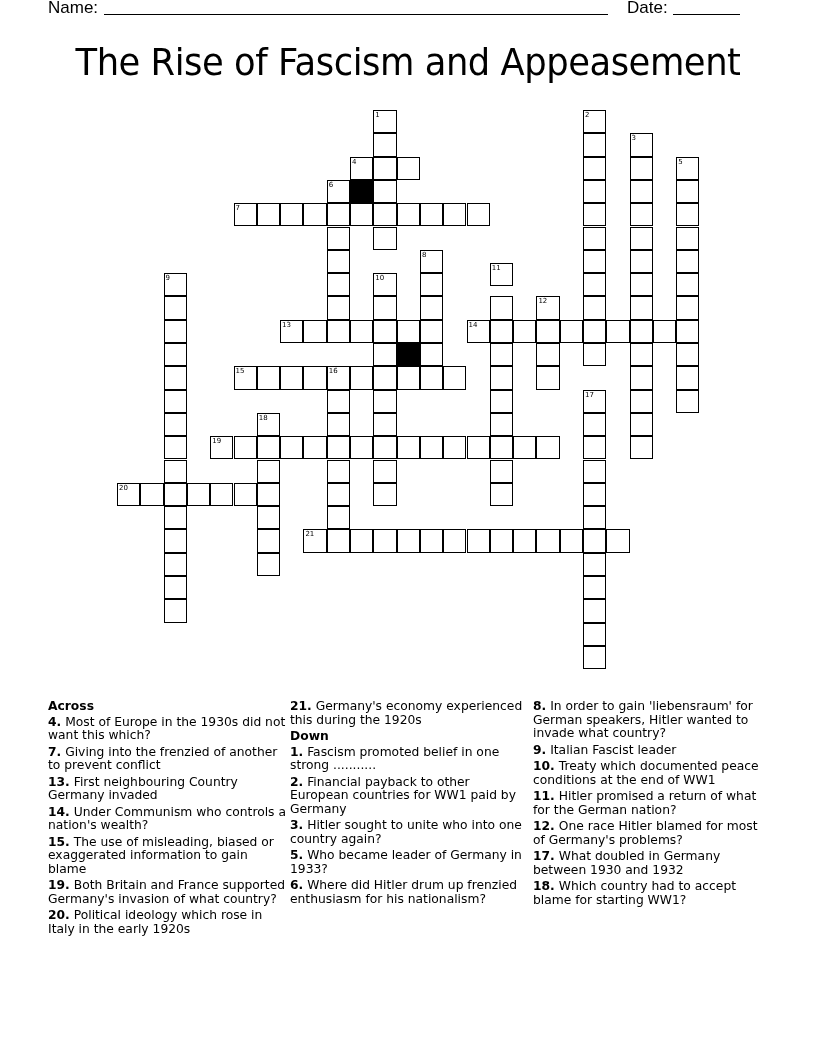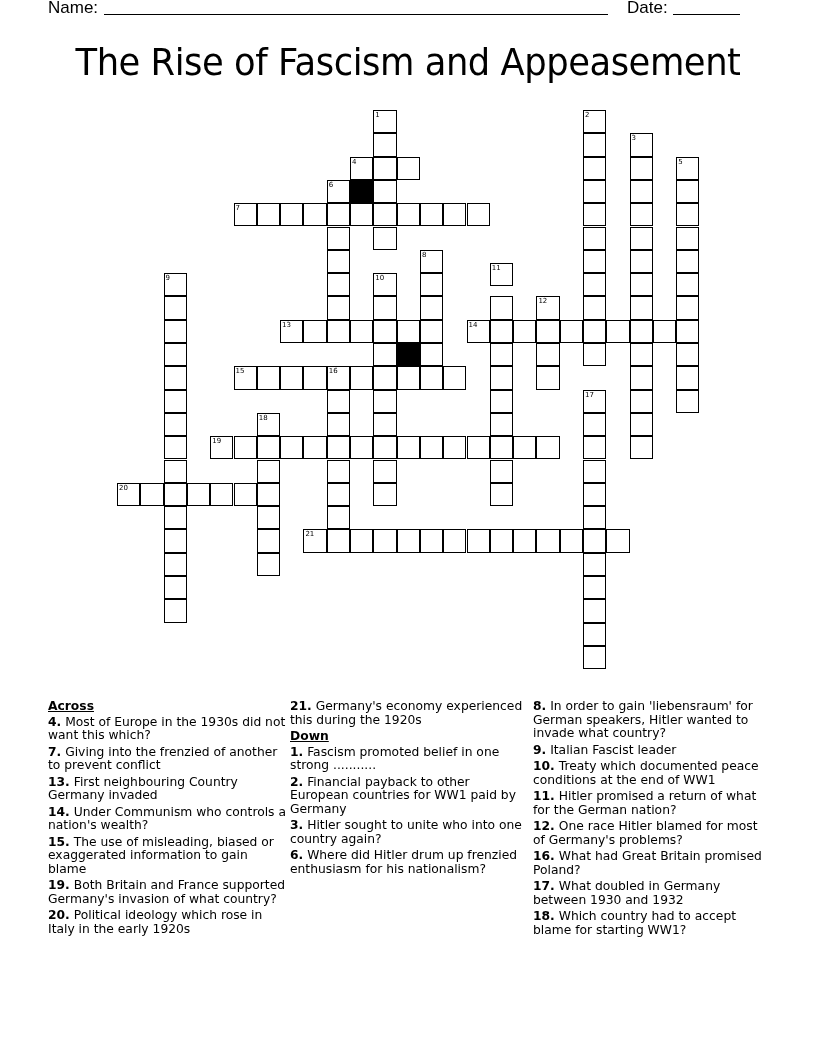--- a/index.html
+++ b/index.html
@@ -8,21 +8,21 @@
   #name-blank { position: absolute; left: 104px; top: 14px; width: 504px; border-bottom: 1px solid #000; }
   #date-label { position: absolute; left: 627px; top: -2px; }
   #date-blank { position: absolute; left: 673px; top: 14px; width: 67px; border-bottom: 1px solid #000; }
   .hdr { font-family: "Liberation Sans", sans-serif; font-size: 17px; }
   #title { position: absolute; top: 40px; left: 0; width: 816px; text-align: center; font-family: "DejaVu Sans", sans-serif; font-size: 38px; letter-spacing: -0.5px; transform: scaleX(0.93); transform-origin: center; }
   #grid { position: absolute; left: 0; top: 0; width: 816px; height: 690px; }
   .cell { position: absolute; width: 23.3px; height: 23.3px; box-sizing: border-box; border: 1px solid #000; background: #fff; }
   .cell.black { background: #000; }
   .cell .num { position: absolute; left: 1px; top: 0px; font-size: 7px; line-height: 8px; font-family: "DejaVu Sans", sans-serif; }
   .clues-col { position: absolute; top: 700px; width: 240px; font-family: "DejaVu Sans", sans-serif; font-size: 12.3px; line-height: 13.5px; }
-  .clue-head { font-weight: bold; text-decoration: underline; margin-bottom: 2px; }
+  .clue-head { font-weight: bold; margin-bottom: 2px; }
   .clue { margin-bottom: 3px; }
   .clue b { font-weight: bold; }
 </style>
 </head>
 <body>
 
 <div id="header">
   <span id="name-label" class="hdr">Name:</span>
   <div id="name-blank"></div>
   <span id="date-label" class="hdr">Date:</span>
@@ -264,25 +264,25 @@
   <div class="clue"><b>19.</b> <span>Both Britain and France supported Germany's invasion of what country?</span></div>
   <div class="clue"><b>20.</b> <span>Political ideology which rose in Italy in the early 1920s</span></div>
 </div>
 
 <div class="clues-col" style="left:290px;">
   <div class="clue"><b>21.</b> <span>Germany's economy experienced this during the 1920s</span></div>
   <div class="clue-head">Down</div>
   <div class="clue"><b>1.</b> <span>Fascism promoted belief in one strong ...........</span></div>
   <div class="clue"><b>2.</b> <span>Financial payback to other European countries for WW1 paid by Germany</span></div>
   <div class="clue"><b>3.</b> <span>Hitler sought to unite who into one country again?</span></div>
+  <div class="clue"><b>5.</b> <span>Who became leader of Germany in 1933?</span></div>
   <div class="clue"><b>6.</b> <span>Where did Hitler drum up frenzied enthusiasm for his nationalism?</span></div>
 </div>
 
 <div class="clues-col" style="left:533px;">
   <div class="clue"><b>8.</b> <span>In order to gain 'liebensraum' for German speakers, Hitler wanted to invade what country?</span></div>
   <div class="clue"><b>9.</b> <span>Italian Fascist leader</span></div>
   <div class="clue"><b>10.</b> <span>Treaty which documented peace conditions at the end of WW1</span></div>
   <div class="clue"><b>11.</b> <span>Hitler promised a return of what for the German nation?</span></div>
   <div class="clue"><b>12.</b> <span>One race Hitler blamed for most of Germany's problems?</span></div>
-  <div class="clue"><b>16.</b> <span>What had Great Britain promised Poland?</span></div>
   <div class="clue"><b>17.</b> <span>What doubled in Germany between 1930 and 1932</span></div>
   <div class="clue"><b>18.</b> <span>Which country had to accept blame for starting WW1?</span></div>
 </div>
 
 </body></html>

